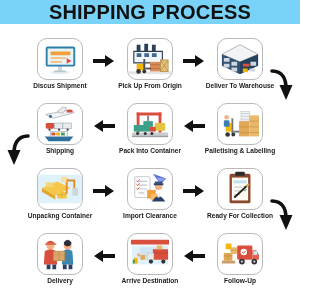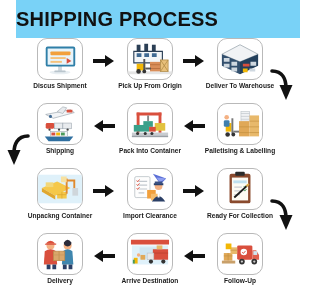--- a/index.html
+++ b/index.html
@@ -4,22 +4,22 @@
 <style>
   html,body{margin:0;padding:0;}
   body{
     width:300px;height:300px;overflow:hidden;background:#ffffff;
     font-family:"Liberation Sans","DejaVu Sans",sans-serif;
   }
   #page{position:relative;width:300px;height:300px;background:#ffffff;}
 
   
   .banner{
-    position:absolute;left:16px;top:0;width:300px;height:38px;
-    background:#79d2f7;display:flex;align-items:center;
+    position:absolute;left:0;top:0;width:300px;height:24px;
+    background:#79d2f7;display:flex;align-items:center;justify-content:center;
   }
   .banner-title{
     font-size:20px;font-weight:bold;color:#111111;letter-spacing:.2px;
     white-space:nowrap;
   }
 
   
   .flow{position:absolute;left:0;top:38px;width:300px;height:262px;}
   .row{position:relative;height:65px;width:300px;}
   .cell{

